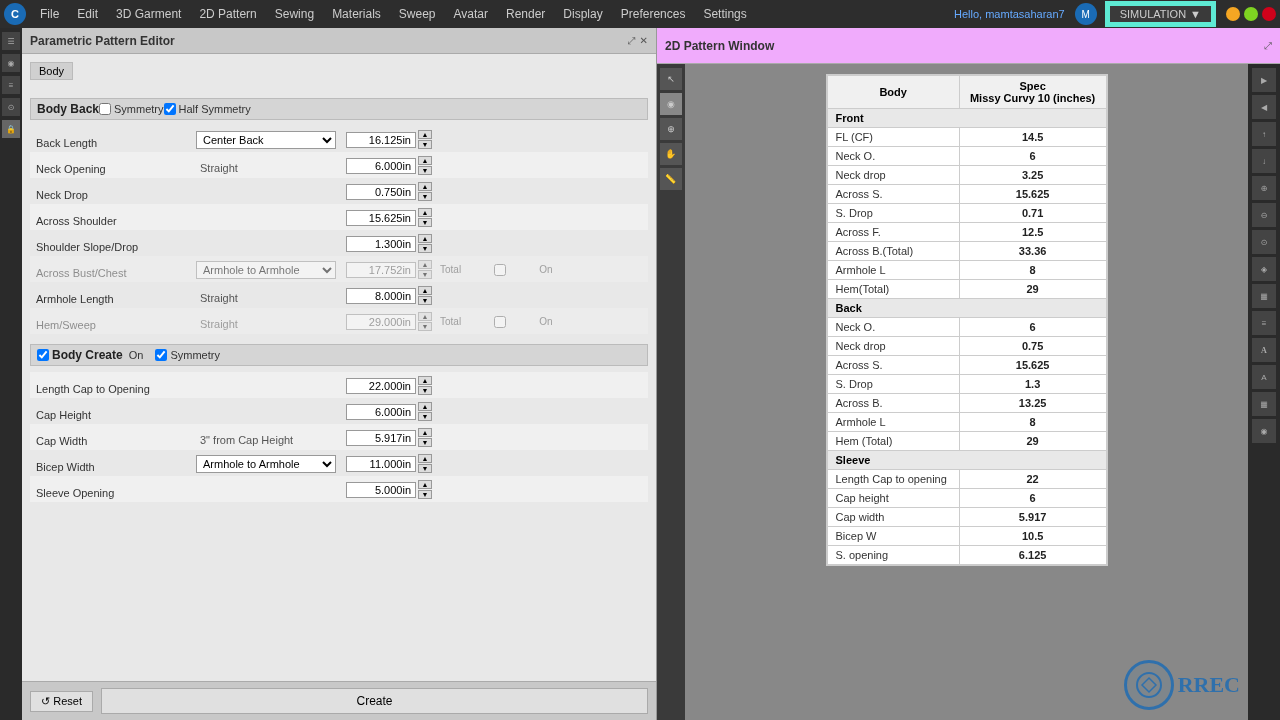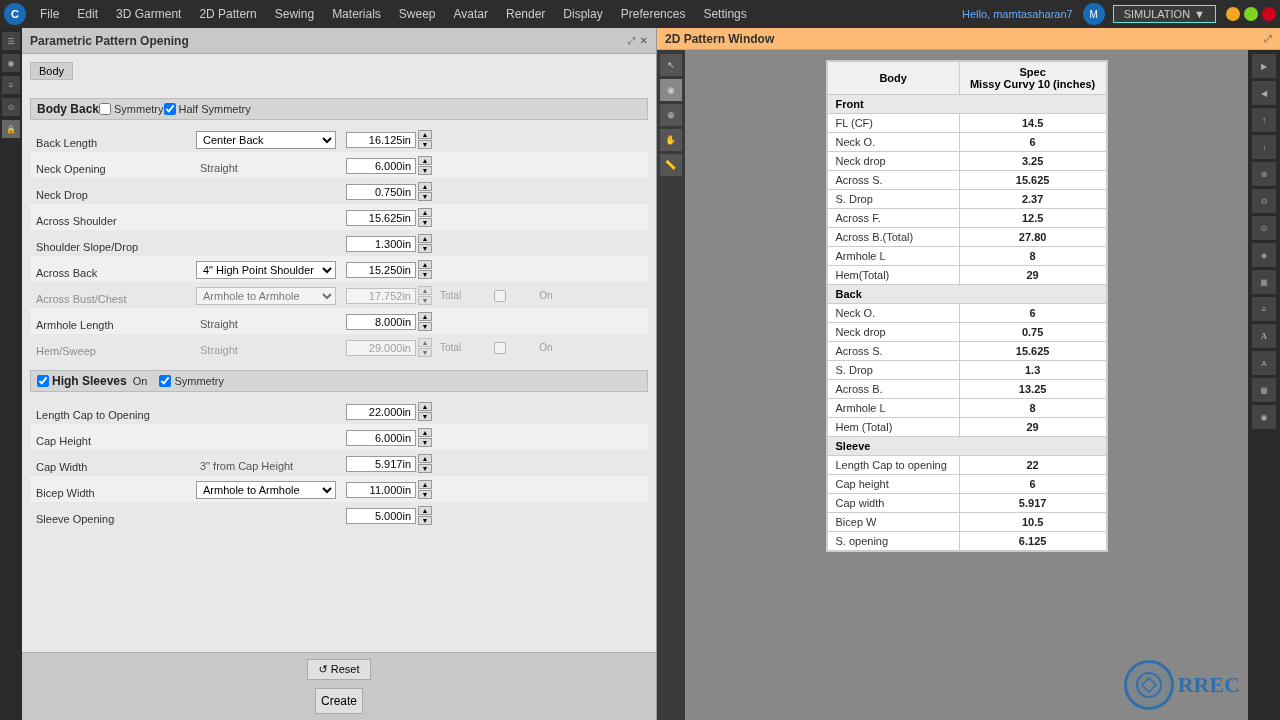--- a/index.html
+++ b/index.html
@@ -8,21 +8,21 @@
     
     #menubar {
       display: flex; align-items: center; background: #2d2d2d; color: #ddd;
       height: 28px; padding: 0 4px; gap: 2px;
     }
     #menubar .logo { width: 22px; height: 22px; background: #1a6bb5; border-radius: 50%; display: flex; align-items: center; justify-content: center; color: white; font-weight: bold; font-size: 11px; margin-right: 4px; }
     #menubar .menu-item { padding: 2px 8px; cursor: pointer; font-size: 12px; color: #ccc; }
     #menubar .spacer { flex: 1; }
     #menubar .user-info { font-size: 11px; color: #aaa; margin-right: 8px; }
     #menubar .user-info span { color: #6af; }
-    #menubar .sim-btn { background: #3a3a3a; border: 1px solid #5eead4; color: #ccc; padding: 2px 10px; font-size: 11px; cursor: pointer; display: flex; align-items: center; gap: 4px; }
+    #menubar .sim-btn { background: #3a3a3a; border: 5px solid #5eead4; color: #ccc; padding: 2px 10px; font-size: 11px; cursor: pointer; display: flex; align-items: center; gap: 4px; }
     #menubar .window-controls { display: flex; gap: 4px; margin-left: 8px; }
     #menubar .wc { width: 14px; height: 14px; border-radius: 50%; cursor: pointer; }
     #menubar .wc.min { background: #f5a623; }
     #menubar .wc.max { background: #7ed321; }
     #menubar .wc.close { background: #d0021b; }
 
     
     #main { display: flex; height: calc(720px - 28px); }
 
     
@@ -53,27 +53,27 @@
     .param-row .param-value { display: flex; align-items: center; gap: 2px; }
     .param-row .param-value input { width: 70px; font-size: 11px; padding: 1px 4px; border: 1px solid #999; background: #fff; text-align: right; }
     .param-row .spin-btn { display: flex; flex-direction: column; gap: 1px; }
     .param-row .spin-btn button { width: 14px; height: 9px; font-size: 7px; padding: 0; border: 1px solid #999; background: #ddd; cursor: pointer; line-height: 1; }
     .param-row .total-label { font-size: 10px; color: #555; margin-left: 6px; }
     .param-row .on-label { font-size: 10px; color: #555; margin-left: 2px; }
     .param-row .toggle-check { width: 12px; height: 12px; margin-left: 2px; }
     .param-row.disabled { opacity: 0.5; }
 
     
-    #create-bar { background: #c8c8c8; border-top: 1px solid #aaa; padding: 6px 8px; display: flex; align-items: center; gap: 8px; flex-direction: column; }
+    #create-bar { background: #c8c8c8; border-top: 1px solid #aaa; padding: 6px 8px; display: flex; align-items: center; gap: 8px; }
     #create-bar .reset-btn { background: #e0e0e0; border: 1px solid #aaa; padding: 3px 10px; font-size: 11px; cursor: pointer; display: flex; align-items: center; gap: 4px; }
     #create-bar .create-btn { flex: 1; background: #e0e0e0; border: 1px solid #aaa; padding: 5px; font-size: 12px; cursor: pointer; text-align: center; }
 
     
     #pattern-window { flex: 1; display: flex; flex-direction: column; background: #777; }
-    #pattern-titlebar { background: #fdba74; height: 22px; display: flex; align-items: center; justify-content: space-between; padding: 4px 8px; border-bottom: 1px solid #aaa; }
+    #pattern-titlebar { background: #f0abfc; height: 36px; display: flex; align-items: center; justify-content: space-between; padding: 4px 8px; border-bottom: 1px solid #aaa; }
     #pattern-titlebar .title { font-size: 12px; font-weight: bold; color: #333; }
     #pattern-titlebar .expand-btn { font-size: 10px; cursor: pointer; color: #555; }
 
     #pattern-content { flex: 1; display: flex; }
     #pattern-left-tools { width: 28px; background: #3a3a3a; display: flex; flex-direction: column; align-items: center; padding-top: 4px; gap: 3px; }
     #pattern-left-tools .tool-icon { width: 22px; height: 22px; background: #555; color: #ccc; font-size: 9px; display: flex; align-items: center; justify-content: center; cursor: pointer; }
     #pattern-left-tools .tool-icon.active { background: #888; }
 
     #pattern-main { flex: 1; background: #888; display: flex; flex-direction: column; align-items: center; justify-content: flex-start; padding: 10px; }
 
@@ -133,21 +133,21 @@
   <div id="left-sidebar">
     <div class="sb-icon">☰</div>
     <div class="sb-icon">◉</div>
     <div class="sb-icon">≡</div>
     <div class="sb-icon">⊙</div>
     <div class="sb-icon active" style="background:#666;color:#fff;">🔒</div>
   </div>
 
   <div id="param-panel">
     <div class="panel-titlebar">
-      <span class="title">Parametric Pattern Opening</span>
+      <span class="title">Parametric Pattern Editor</span>
       <div class="controls">
         <span class="ctrl-btn">⤢</span>
         <span class="ctrl-btn">✕</span>
       </div>
     </div>
 
     <div id="param-body">
       
       <div class="body-tab">Body</div>
 
@@ -227,33 +227,20 @@
         <div class="param-value">
           <input type="text" value="1.300in" style="">
           <div class="spin-btn">
               <button>▲</button>
               <button>▼</button>
             </div>
         </div>
       </div>
 
       
-      <div class="param-row">
-        <span class="param-label">Across Back</span>
-        <div class="param-method">
-          <select><option>4" High Point Shoulder</option></select>
-        </div>
-        <div class="param-value">
-          <input type="text" value="15.250in" style="">
-          <div class="spin-btn">
-              <button>▲</button>
-              <button>▼</button>
-            </div>
-        </div>
-      </div>
 
       
       <div class="param-row disabled">
         <span class="param-label">Across Bust/Chest</span>
         <div class="param-method">
           <select><option>Armhole to Armhole</option></select>
         </div>
         <div class="param-value">
           <input type="text" value="17.752in" disabled="" style="">
           <div class="spin-btn">
@@ -296,21 +283,21 @@
           <span class="total-label">Total</span>
           <input type="checkbox" class="toggle-check" style="">
           <span class="on-label">On</span>
         </div>
       </div>
 
       
       <div class="subsection-header">
         <label class="check-label">
           <input type="checkbox" checked="" style="">
-          <span class="sub-title">High Sleeves</span>
+          <span class="sub-title">Body Create</span>
         </label>
         <span style="font-size:11px;color:#333;margin-left:6px;">On</span>
         <label class="check-label" style="margin-left:12px;">
           <input type="checkbox" checked="" style="">
           <span>Symmetry</span>
         </label>
       </div>
 
       
       <div class="param-row">
@@ -433,29 +420,29 @@
                 <tr>
                   <td class="label">Neck drop</td>
                   <td class="value">3.25</td>
                 </tr>
                 <tr>
                   <td class="label">Across S.</td>
                   <td class="value">15.625</td>
                 </tr>
                 <tr>
                   <td class="label">S. Drop</td>
-                  <td class="value">2.37</td>
+                  <td class="value">0.71</td>
                 </tr>
                 <tr>
                   <td class="label">Across F.</td>
                   <td class="value">12.5</td>
                 </tr>
                 <tr>
                   <td class="label">Across B.(Total)</td>
-                  <td class="value">27.80</td>
+                  <td class="value">33.36</td>
                 </tr>
                 <tr>
                   <td class="label">Armhole L</td>
                   <td class="value">8</td>
                 </tr>
                 <tr>
                   <td class="label">Hem(Total)</td>
                   <td class="value">29</td>
                 </tr>
                 <tr>

